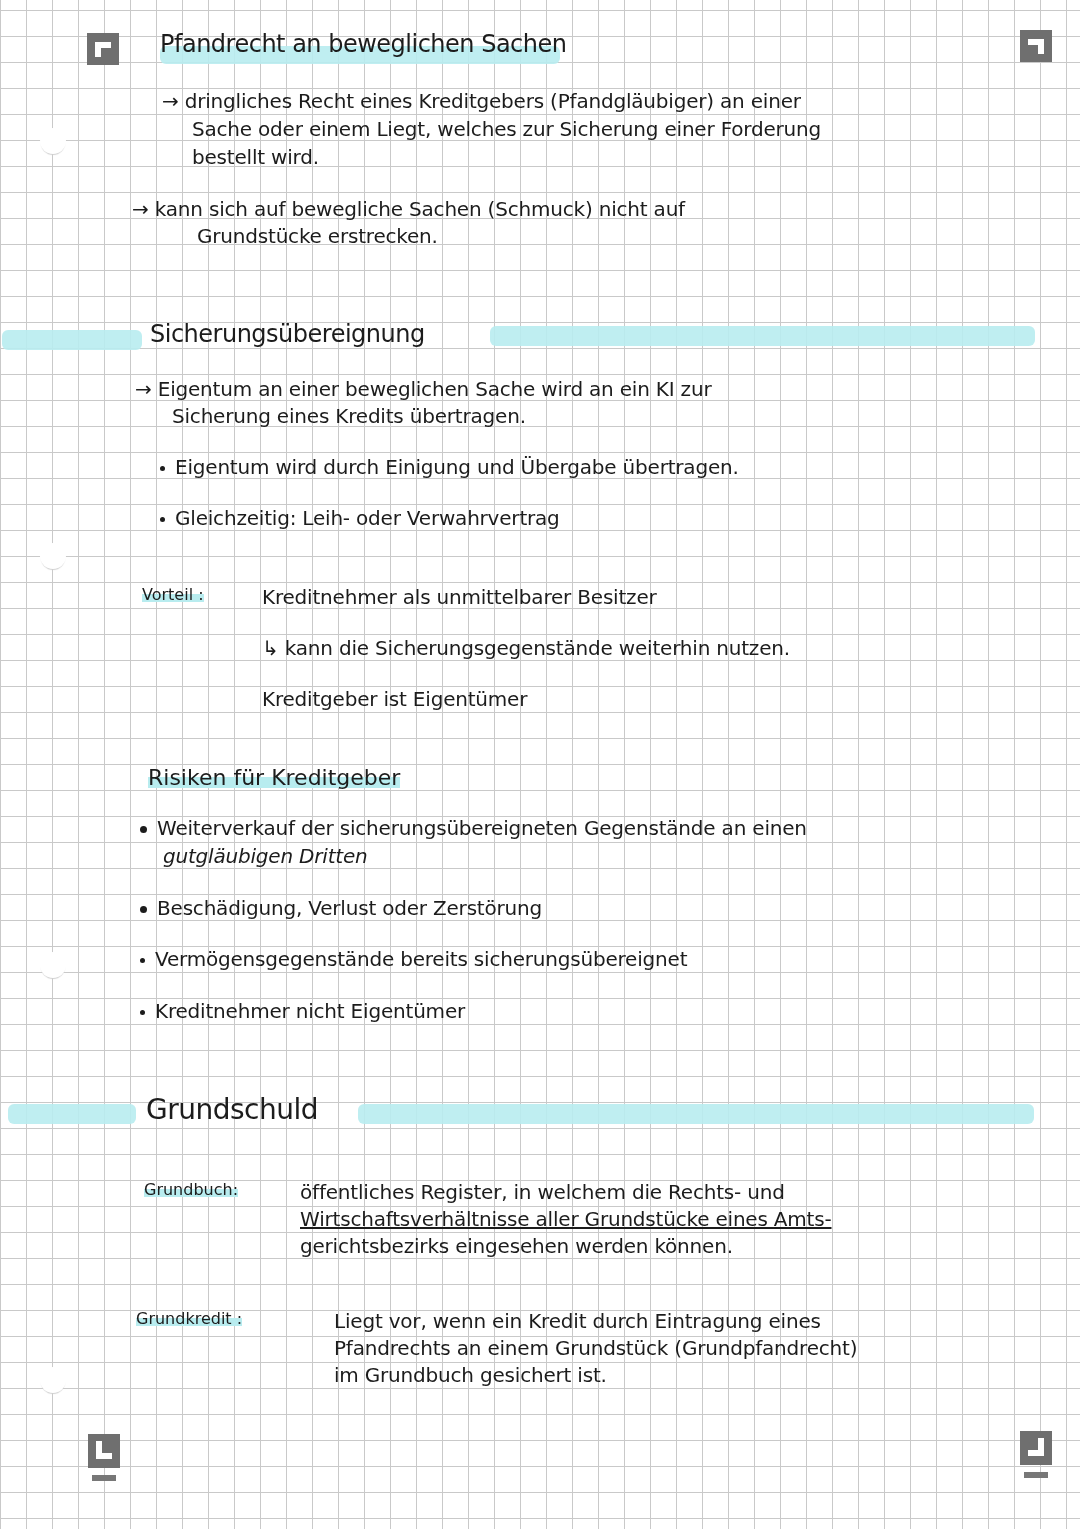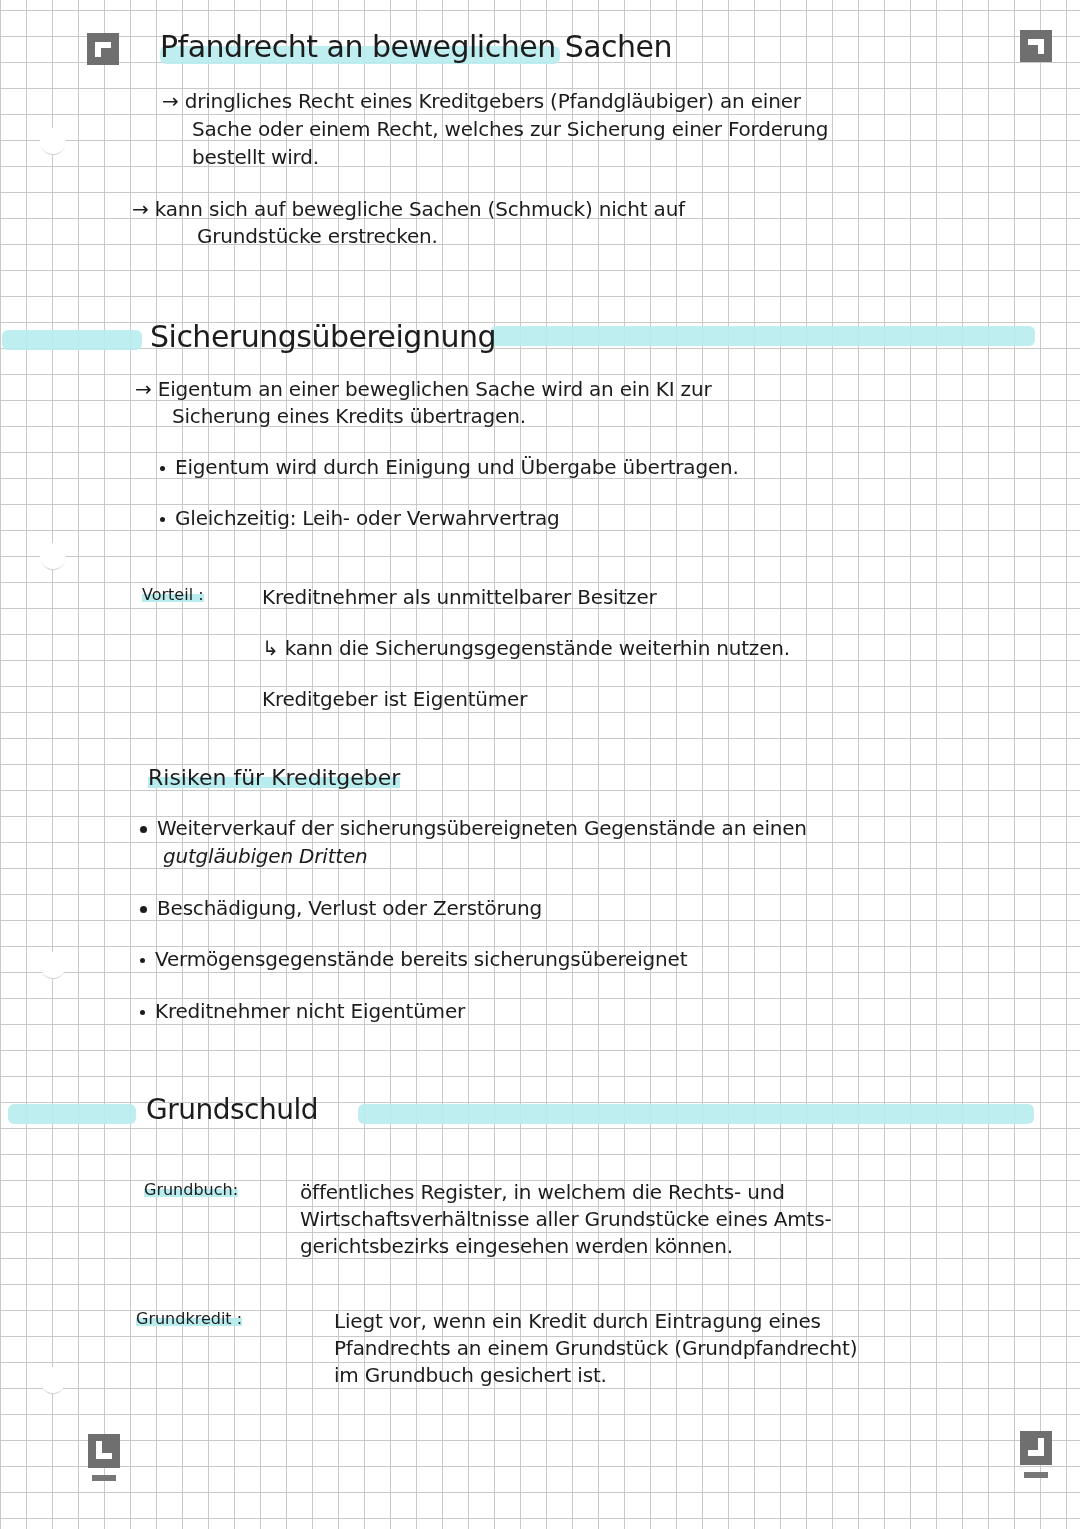--- a/index.html
+++ b/index.html
@@ -19,21 +19,21 @@
     .marker { position: absolute; width: 32px; height: 32px; background: #6f6f6f; }
     .marker .inner { position: absolute; background: #fff; }
     .bar { position: absolute; width: 24px; height: 6px; background: #777; }
 
     .hole { position: absolute; width: 26px; height: 26px; border-radius: 50%; background: #fff;
             box-shadow: 0 2px 1px -1px #d0d0d0; }
 
     .hl { position: absolute; height: 20px; background: #b8ecef; opacity: 0.9; border-radius: 6px; }
 
     .txt { position: absolute; white-space: nowrap; line-height: 1; }
-    .h1 { font-size: 30px; font-family: "DejaVu Sans", sans-serif; font-weight: normal; letter-spacing: -0.5px; }
+    .h1 { font-size: 24px; font-family: "DejaVu Sans", sans-serif; font-weight: normal; letter-spacing: -0.5px; }
     .h2 { font-size: 22px; }
     .p  { font-size: 20px; letter-spacing: -0.2px; }
     .label { font-size: 16px; }
     .hl-inline { background: linear-gradient(to bottom, transparent 45%, #b8ecef 45%, #b8ecef 95%, transparent 95%); }
     .bullet-dot { display: inline-block; width: 7px; height: 7px; border-radius: 50%; background: #1c1c1c; vertical-align: middle; margin-right: 10px; }
   </style>
 </head>
 <body>
 
 <div class="margin-band"></div>
@@ -59,21 +59,21 @@
 
 <div class="hole" style="left:40px;top:128px;"></div>
 <div class="hole" style="left:40px;top:543px;"></div>
 <div class="hole" style="left:40px;top:952px;"></div>
 <div class="hole" style="left:40px;top:1367px;"></div>
 
 <div class="hl" style="left:160px;top:46px;width:400px;height:18px;"></div>
 <div class="txt h1" style="left:160px;top:32px;">Pfandrecht an beweglichen Sachen</div>
 
 <div class="txt p" style="left:162px;top:91px;">→ dringliches Recht eines Kreditgebers (Pfandgläubiger) an einer</div>
-<div class="txt p" style="left:192px;top:119px;">Sache oder einem Recht, welches zur Sicherung einer Forderung</div>
+<div class="txt p" style="left:192px;top:119px;">Sache oder einem Liegt, welches zur Sicherung einer Forderung</div>
 <div class="txt p" style="left:192px;top:147px;">bestellt wird.</div>
 
 <div class="txt p" style="left:132px;top:199px;">→ kann sich auf bewegliche Sachen (Schmuck) nicht auf</div>
 <div class="txt p" style="left:182px;top:226px;padding-left:15px;">Grundstücke erstrecken.</div>
 
 <div class="hl" style="left:2px;top:330px;width:140px;"></div>
 <div class="hl" style="left:490px;top:326px;width:545px;"></div>
 <div class="txt h1" style="left:150px;top:322px;">Sicherungsübereignung</div>
 
 <div class="txt p" style="left:135px;top:379px;">→ Eigentum an einer beweglichen Sache wird an ein KI zur</div>
@@ -94,19 +94,19 @@
 <div class="txt p" style="left:140px;top:898px;"><span class="bullet-dot"></span><span>Beschädigung, Verlust oder Zerstörung</span></div>
 <div class="txt p" style="left:140px;top:949px;"><span class="bullet-dot" style="width:5px;height:5px;"></span><span>Vermögensgegenstände bereits sicherungsübereignet</span></div>
 <div class="txt p" style="left:140px;top:1001px;"><span class="bullet-dot" style="width:5px;height:5px;"></span><span>Kreditnehmer nicht Eigentümer</span></div>
 
 <div class="hl" style="left:8px;top:1104px;width:128px;"></div>
 <div class="hl" style="left:358px;top:1104px;width:676px;"></div>
 <div class="txt h1" style="left:146px;top:1096px;font-size:28px;">Grundschuld</div>
 
 <div class="txt label hl-inline" style="left:144px;top:1182px;">Grundbuch:</div>
 <div class="txt p" style="left:300px;top:1182px;">öffentliches Register, in welchem die Rechts- und</div>
-<div class="txt p" style="left:300px;top:1209px;">Wirtschaftsverhältnisse aller Grundstücke eines Amts-</div>
+<div class="txt p" style="left:300px;top:1209px;text-decoration:underline;">Wirtschaftsverhältnisse aller Grundstücke eines Amts-</div>
 <div class="txt p" style="left:300px;top:1236px;">gerichtsbezirks eingesehen werden können.</div>
 
 <div class="txt label hl-inline" style="left:136px;top:1311px;">Grundkredit :</div>
 <div class="txt p" style="left:334px;top:1311px;">Liegt vor, wenn ein Kredit durch Eintragung eines</div>
 <div class="txt p" style="left:334px;top:1338px;">Pfandrechts an einem Grundstück (Grundpfandrecht)</div>
 <div class="txt p" style="left:334px;top:1365px;">im Grundbuch gesichert ist.</div>
 
 </body></html>

